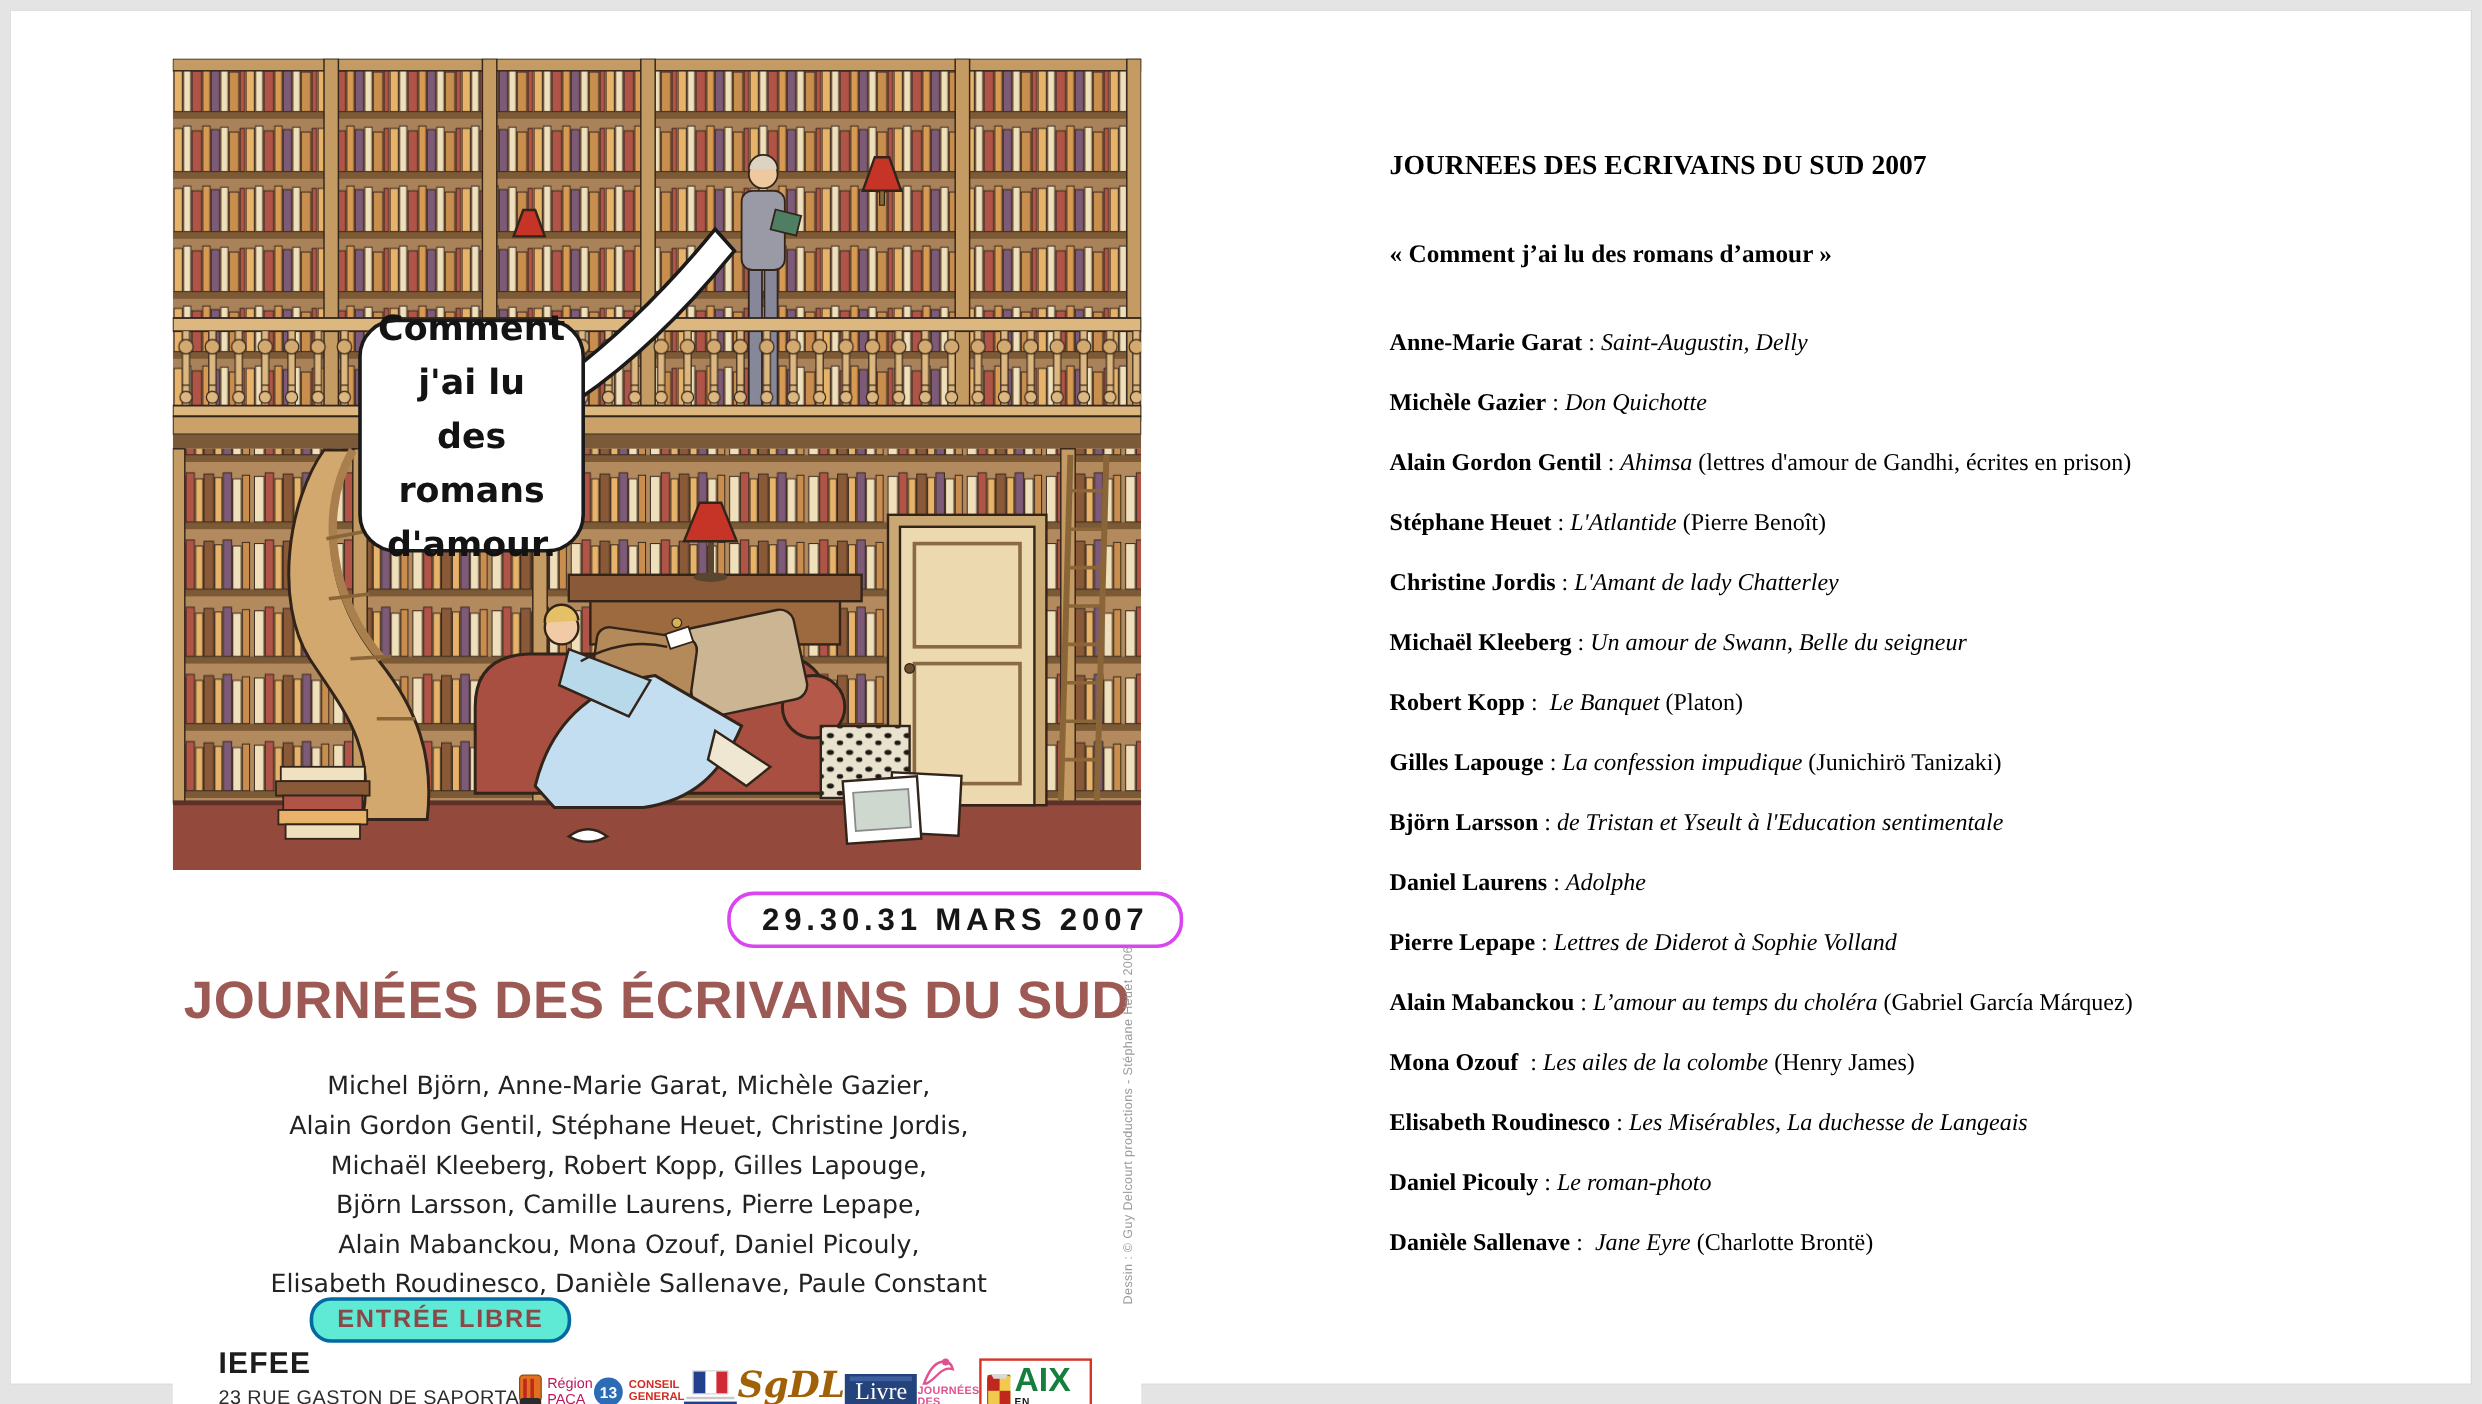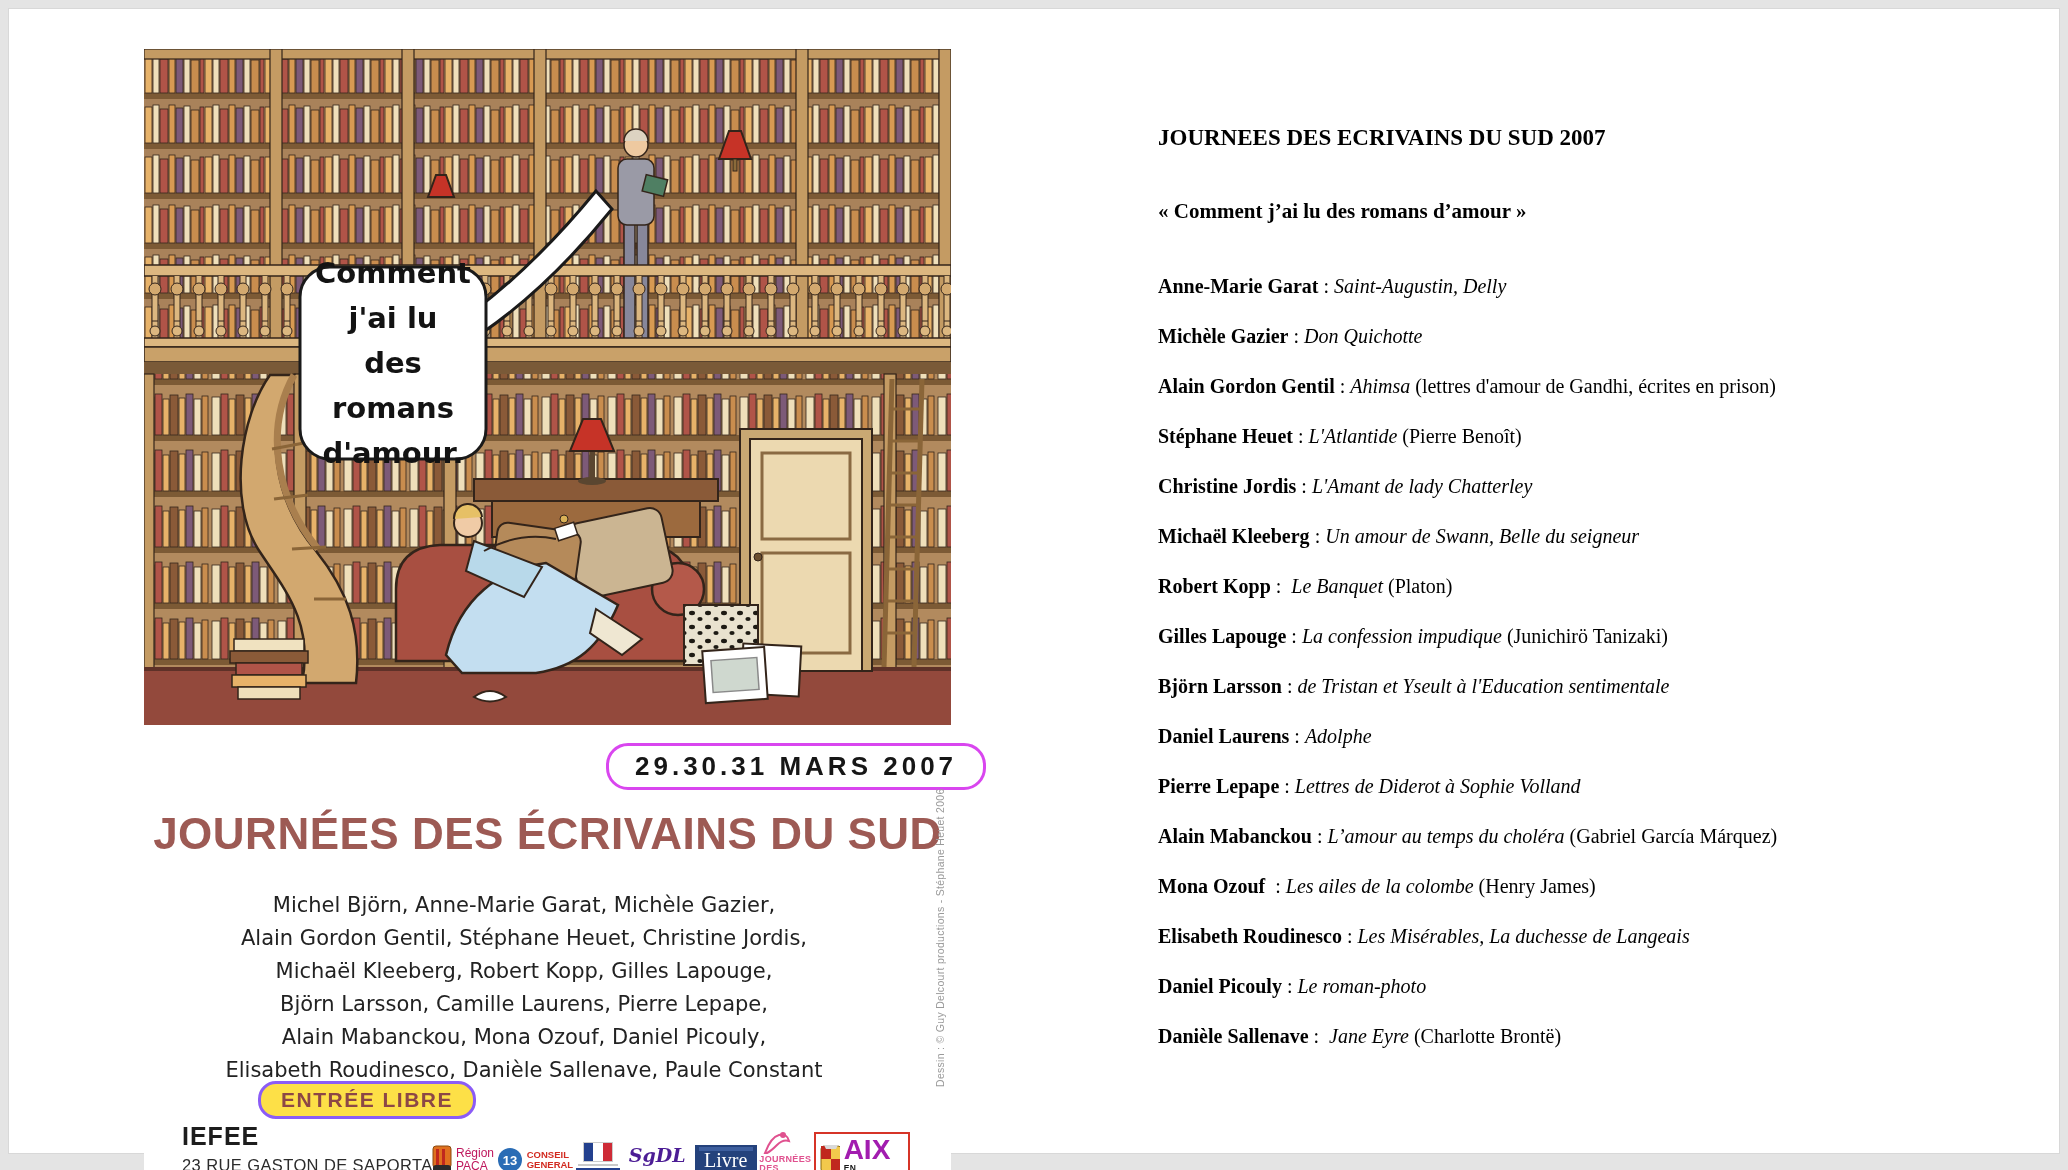--- a/index.html
+++ b/index.html
@@ -25,52 +25,52 @@
   .poster-title { position:absolute; left:0; top:760px; width:807px; text-align:center;
     font-weight:700; font-size:44px; letter-spacing:0.5px; color:#9d5a54; white-space:nowrap; }
 
   .names { position:absolute; left:0; top:840px; width:760px; text-align:center;
     font-family:"DejaVu Sans", sans-serif; font-size:21px; line-height:33px; color:#222; }
 
   .credit-vertical { position:absolute; left:790px; top:1038px; width:300px;
     transform:rotate(-90deg); transform-origin:0 0;
     font-size:10.5px; color:#9a9a9a; letter-spacing:0.3px; white-space:nowrap; }
 
-  .entree-libre { position:absolute; left:114px; top:1032px; border:3px solid #8b5cf6;
+  .entree-libre { position:absolute; left:114px; top:1032px; border:3px solid #0369a1;
     border-radius:18px; padding:4px 20px; color:#8c4746; font-weight:700;
-    font-size:21px; letter-spacing:1.5px; background:#fde047; white-space:nowrap; }
+    font-size:21px; letter-spacing:1.5px; background:#5eead4; white-space:nowrap; }
   .iefee { position:absolute; left:38px; top:1073px; font-weight:900; font-size:25px;
     letter-spacing:1px; color:#1d1d1d; }
   .address { position:absolute; left:38px; top:1105px; font-size:16.5px; line-height:22px;
     color:#2b2b2b; letter-spacing:0.4px; white-space:nowrap; }
 
   .logos { position:absolute; left:288px; top:1080px; width:478px; height:62px;
     display:flex; align-items:center; justify-content:space-between; }
   .logo { display:flex; align-items:center; gap:4px; }
   .logo-paca-text { font-size:12px; color:#be185d; line-height:13px; }
   .logo-cg-text { font-size:9.5px; font-weight:700; color:#d22b20; line-height:10px; }
   .logo-flag { width:30px; height:20px; display:flex; border:1px solid #ccc; }
   .logo-flag i { flex:1; }
   .flag-b{background:#23408e;} .flag-w{background:#fff;} .flag-r{background:#ce2b37;}
   .logo-ministere { display:flex; flex-direction:column; gap:2px; align-items:center; }
   .logo-ministere .bar { width:44px; height:11px; background:#23408e; }
   .logo-ministere .cap { width:40px; height:2px; background:#c9c9c9; }
   .logo-sgdl { display:flex; flex-direction:column; align-items:center; }
   .logo-sgdl .script { font-family:"DejaVu Serif", serif; font-style:italic; font-weight:700;
-    font-size:19px; color:#4c1d95; line-height:26px; }
+    font-size:30px; color:#a16207; line-height:26px; }
   .logo-sgdl .cap { font-size:5.5px; color:#777; }
   .logo-livre { width:62px; height:30px; background:#24427c; color:#fff;
     font-family:"Liberation Serif", serif; font-size:20px; display:flex;
     align-items:center; justify-content:center; position:relative; }
   .logo-livre .band { position:absolute; top:2px; left:4px; right:4px; height:4px; background:#3d5e9e; }
   .logo-jdes { display:flex; flex-direction:column; align-items:flex-start; line-height:9px; }
   .logo-jdes .ln { color:#e0518f; font-weight:700; font-size:9px; letter-spacing:0.3px; }
   .logo-aix { width:96px; height:56px; border:2px solid #d63427; position:relative;
     background:#fff; display:flex; align-items:center; padding:3px 4px; gap:4px; }
-  .logo-aix .aix-main { font-size:28px; font-weight:900; color:#a21caf; line-height:26px; }
+  .logo-aix .aix-main { font-size:28px; font-weight:900; color:#15803d; line-height:26px; }
   .logo-aix .aix-sub { font-size:8.5px; font-weight:700; color:#161616; letter-spacing:0.5px; }
   .logo-aix .aix-tag { position:absolute; right:2px; bottom:2px; background:#d63427;
     color:#fff; font-size:7px; font-weight:700; padding:1px 4px; }
 
   
   .doc { position:absolute; left:1149px; top:0; width:800px;
     font-family:"Liberation Serif", serif; color:#000; }
   .doc-title { position:absolute; left:0; top:116px; font-weight:700; font-size:23px; white-space:nowrap; }
   .doc-subtitle { position:absolute; left:0; top:190px; font-weight:700; font-size:21px; white-space:nowrap; }
   .entries { position:absolute; left:0; top:266px; width:800px; }

